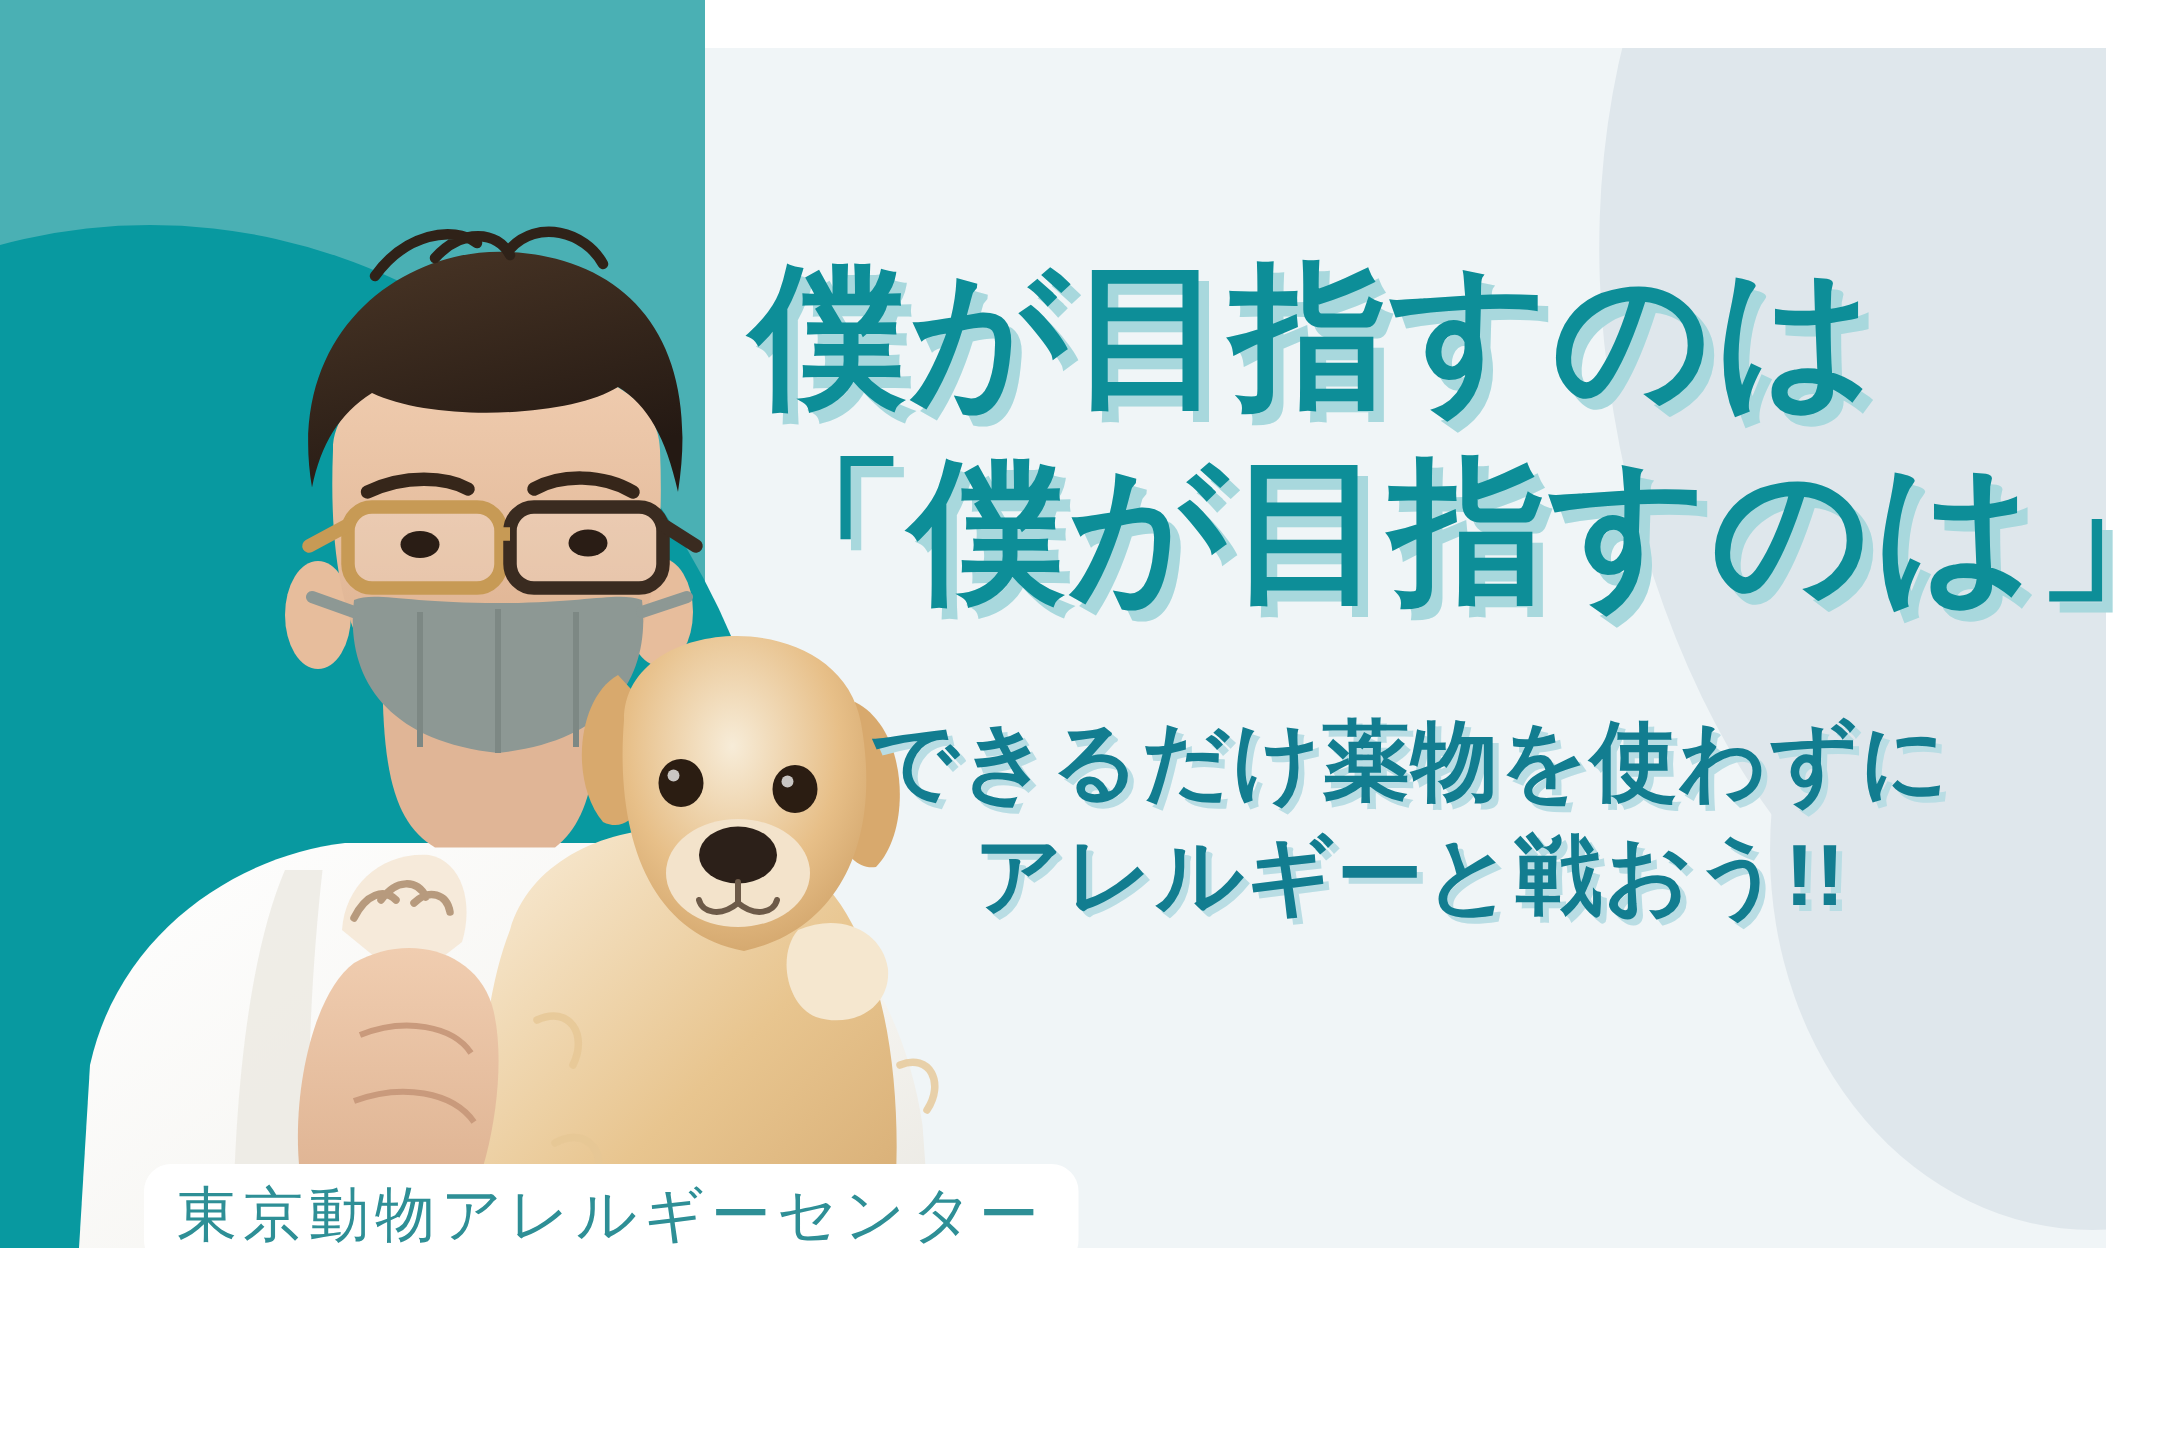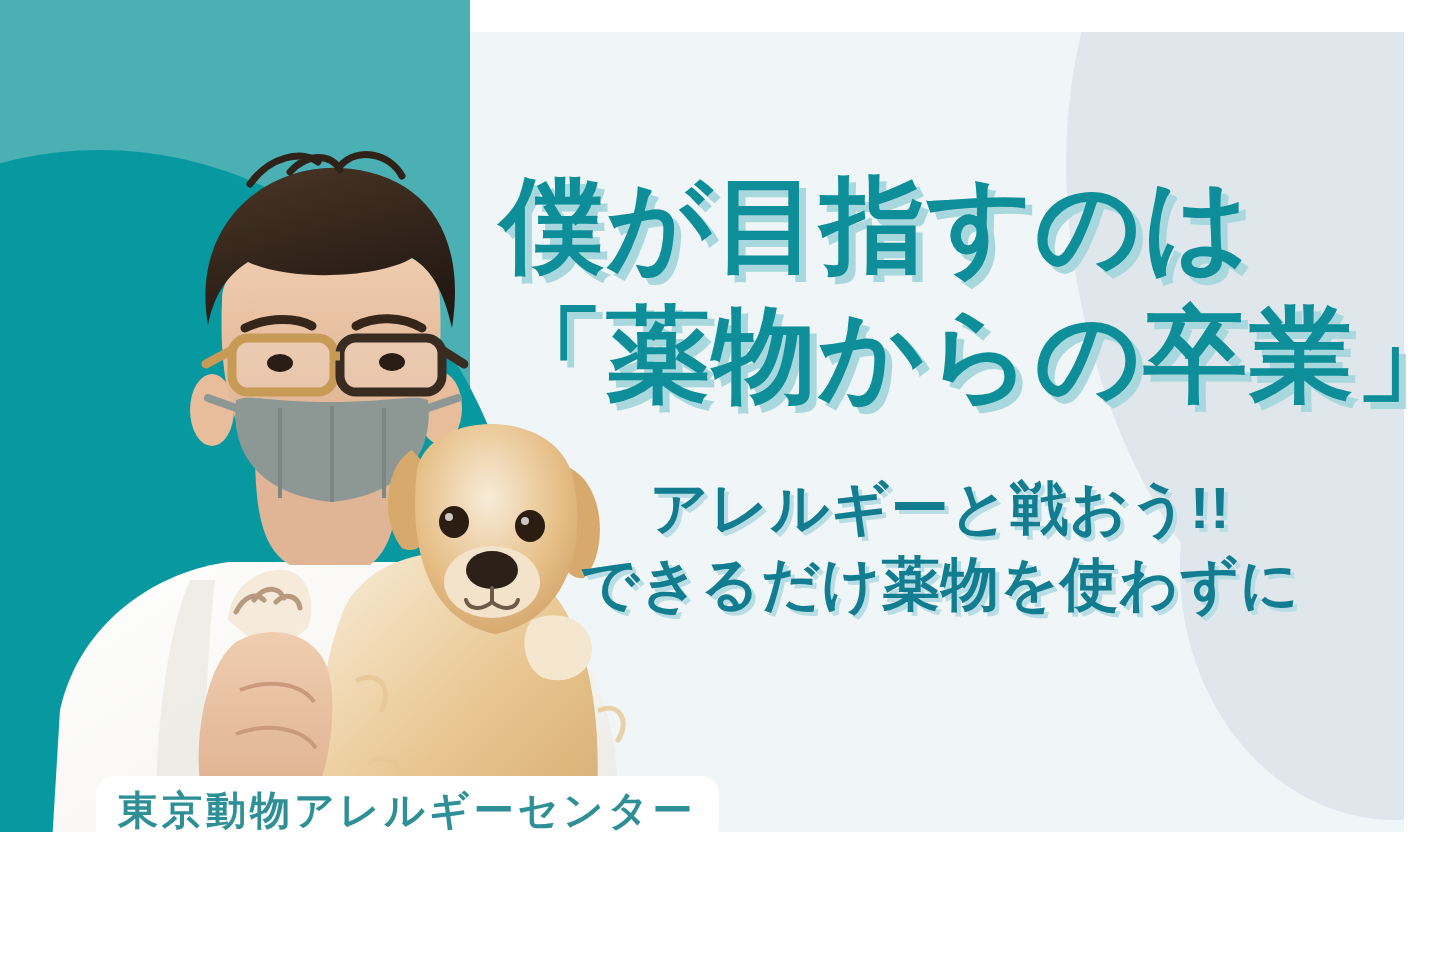--- a/index.html
+++ b/index.html
@@ -155,21 +155,21 @@
   .nameplate-line {
     background: #ffffff;
     color: #2e8f96;
     font-size: 40px;
     line-height: 55px;
     letter-spacing: 4px;
     white-space: nowrap;
     padding: 7px 22px 7px 22px;
     border-radius: 18px;
   }
-  .nameplate-line.l1 { border-radius: 18px 18px 18px 18px; font-weight: bold; }
+  .nameplate-line.l1 { border-radius: 18px 18px 18px 18px; }
   .nameplate-line.l2 {
     margin-top: -6px;
     align-self: center;
     border-radius: 18px;
   }
 </style>
 </head>
 <body>
 
 <div id="banner">
@@ -274,25 +274,25 @@
 
       <path d="M400 640 C 440 620, 498 636, 512 680 C 524 726, 496 788, 446 796 C 396 800, 372 742, 378 692 C 382 664, 388 648, 400 640 Z" fill="url(#skinGrad)"></path>
       <path d="M404 690 C 438 676, 478 684, 496 706 M402 736 C 436 724, 474 730, 492 750" stroke="#c99a7c" stroke-width="4" fill="none"></path>
 
       <path d="M318 530 C 340 520, 352 540, 342 560 M330 612 C 352 600, 366 620, 356 640 M560 560 C 580 552, 590 572, 578 590" stroke="#e6c795" stroke-width="5" fill="none" stroke-linecap="round" opacity="0.8"></path>
     </svg>
   </div>
 
   <div class="headline">
     <div class="headline-line">僕が目指すのは</div>
-    <div class="headline-line">「薬物からの卒業」</div>
+    <div class="headline-line">「僕が目指すのは」</div>
   </div>
 
   <div class="subtitle">
+    <div class="subtitle-line">できるだけ薬物を使わずに</div>
     <div class="subtitle-line">アレルギーと戦おう!!</div>
-    <div class="subtitle-line">できるだけ薬物を使わずに</div>
   </div>
 
   <div class="nameplate">
     <div class="nameplate-line l1">東京動物アレルギーセンター</div>
   </div>
 
 </div>
 
 </body></html>

